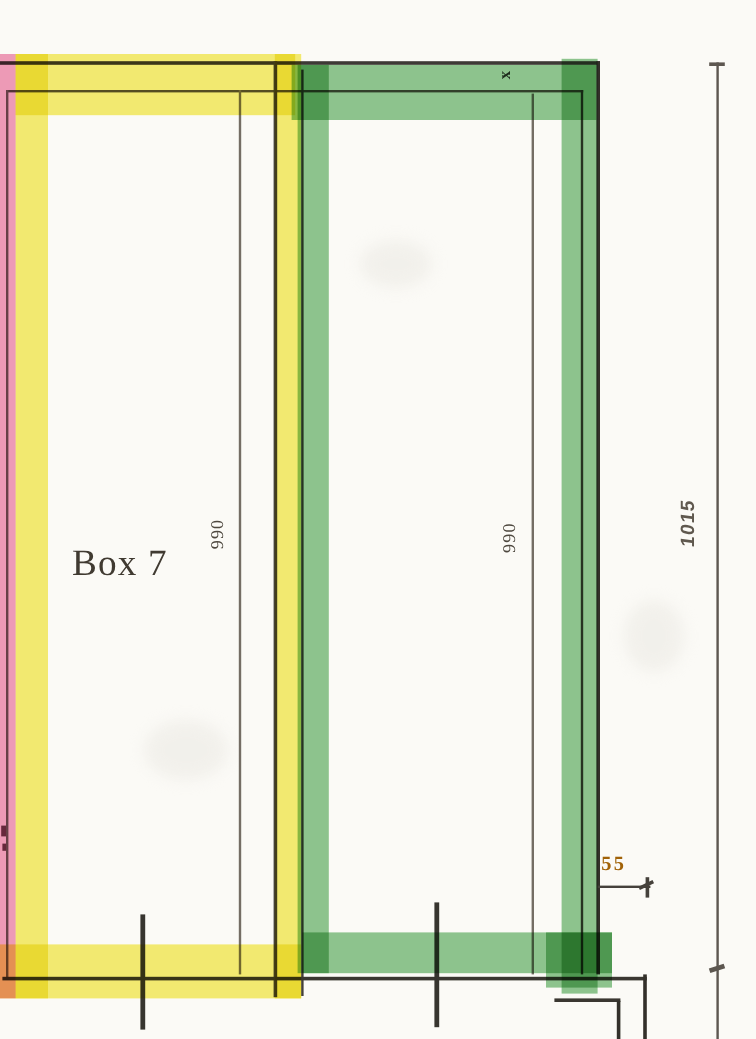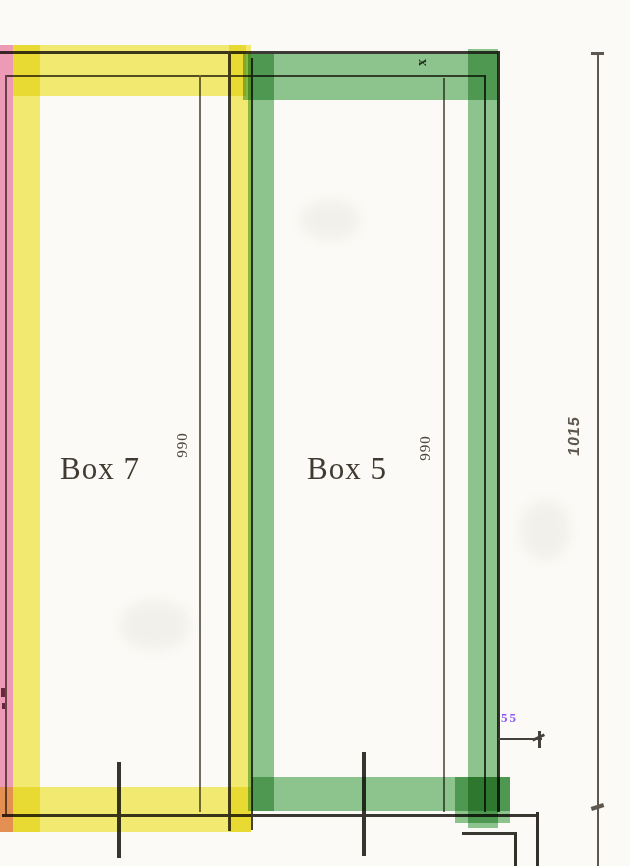--- a/index.html
+++ b/index.html
@@ -66,28 +66,27 @@
   <div class="ink v" style="left:538px;top:731px;width:3px;height:17px;background:#45413b;"></div>
   <div class="ink h" style="left:532px;top:736px;width:13px;height:3px;background:#45413b;transform:rotate(-25deg);"></div>
 
   <div class="ink v" style="left:117px;top:762px;width:4px;height:96px;background:#37352f;"></div>
   <div class="ink v" style="left:362px;top:752px;width:4px;height:104px;background:#37352f;"></div>
 
   <div class="ink" style="left:1px;top:688px;width:4px;height:9px;background:#6d4150;"></div>
   <div class="ink" style="left:2px;top:703px;width:3px;height:6px;background:#6d4150;"></div>
 
   <div class="boxlabel" style="left:60px;top:451px;">Box 7</div>
-  <div class="boxlabel" style="left:307px;top:451px;">Box 5</div>
 
   <div class="dimrot" style="left:165px;top:423px;width:34px;height:44px;">990</div>
   <div class="dimrot" style="left:408px;top:426px;width:34px;height:44px;">990</div>
 
   <div class="dimrot" style="left:554px;top:411px;width:40px;height:50px;font-family:'Liberation Sans',sans-serif;font-size:16px;font-weight:600;color:#5f584e;transform:rotate(-90deg) skewX(-8deg);">1015</div>
 
-  <div style="position:absolute;left:501px;top:710px;font-size:13px;font-weight:bold;color:#8b5cf6;letter-spacing:2px;">55</div>
+  <div style="position:absolute;left:501px;top:710px;font-size:17px;font-weight:bold;color:#a16207;letter-spacing:2px;">55</div>
 
   <div class="dimrot" style="left:412px;top:52px;width:20px;height:20px;font-size:14px;font-weight:bold;color:#363a32;">x</div>
 
   <div class="hl pink" style="left:0;top:45px;width:13px;height:787px;"></div>
 
   <div class="hl yellow" style="left:13px;top:45px;width:233px;height:51px;"></div>
   <div class="hl yellow" style="left:13px;top:45px;width:27px;height:787px;"></div>
   <div class="hl yellow" style="left:229px;top:45px;width:22px;height:787px;"></div>
   <div class="hl yellow" style="left:0;top:787px;width:251px;height:45px;"></div>
 

